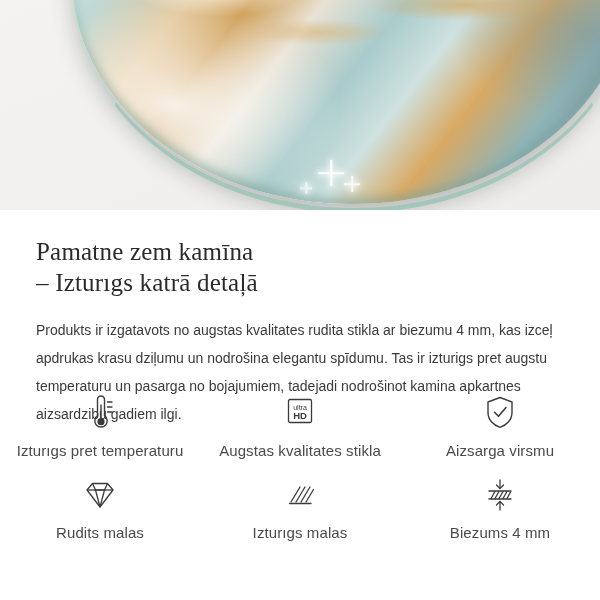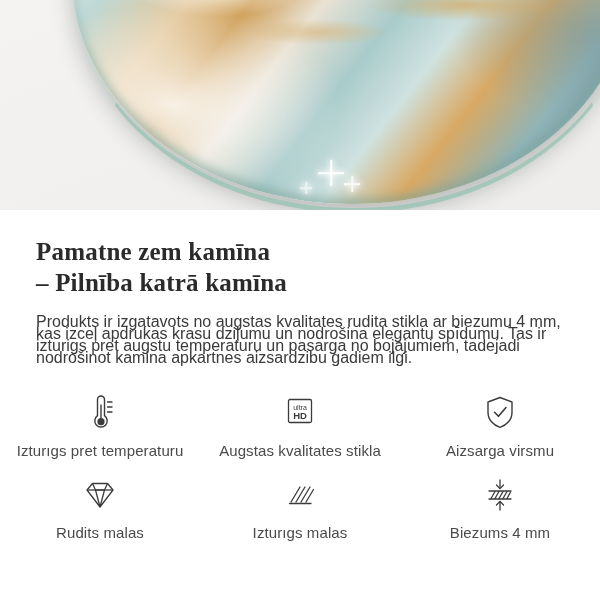--- a/index.html
+++ b/index.html
@@ -115,31 +115,31 @@
     position: absolute;
     left: 0;
     top: 210px;
     width: 600px;
     padding: 0 36px;
     box-sizing: border-box;
   }
   .headline {
     margin: 26px 0 0 0;
     font-family: "Liberation Serif", serif;
-    font-weight: 700;
+    font-weight: 400;
     font-size: 25px;
     line-height: 31px;
     color: #2b2b2b;
     letter-spacing: .2px;
   }
   .headline .line2 { display: block; }
   .body-copy {
     margin: 18px 0 0 0;
-    font-size: 16px;
-    line-height: 12px;
+    font-size: 14px;
+    line-height: 28px;
     color: #3a3a3a;
     max-width: 534px;
   }
 
   
   .features {
     position: absolute;
     left: 0;
     top: 386px;
     width: 600px;
@@ -182,21 +182,21 @@
     </div>
     <div class="panel-glassrim"></div>
     <div class="sparkle s1"></div>
     <div class="sparkle s2"></div>
     <div class="sparkle s3"></div>
   </div>
 
   <div class="content">
     <h1 class="headline">
       <span>Pamatne zem kamīna</span>
-      <span class="line2">– Pilnība katrā kamīna</span>
+      <span class="line2">– Izturıgs katrā detaļā</span>
     </h1>
     <p class="body-copy">Produkts ir izgatavots no augstas kvalitates rudita stikla ar biezumu 4 mm, kas izceļ apdrukas krasu dziļumu un nodrošina elegantu spīdumu. Tas ir izturigs pret augstu temperaturu un pasarga no bojajumiem, tadejadi nodrošinot kamina apkartnes aizsardzibu gadiem ilgi.</p>
   </div>
 
   <div class="features">
 
     <div class="feature">
       <div class="feature-icon">
         <svg width="34" height="40" viewBox="0 0 34 40">
           <g fill="none" stroke="#3b3b3b" stroke-width="1.4" stroke-linecap="round">

